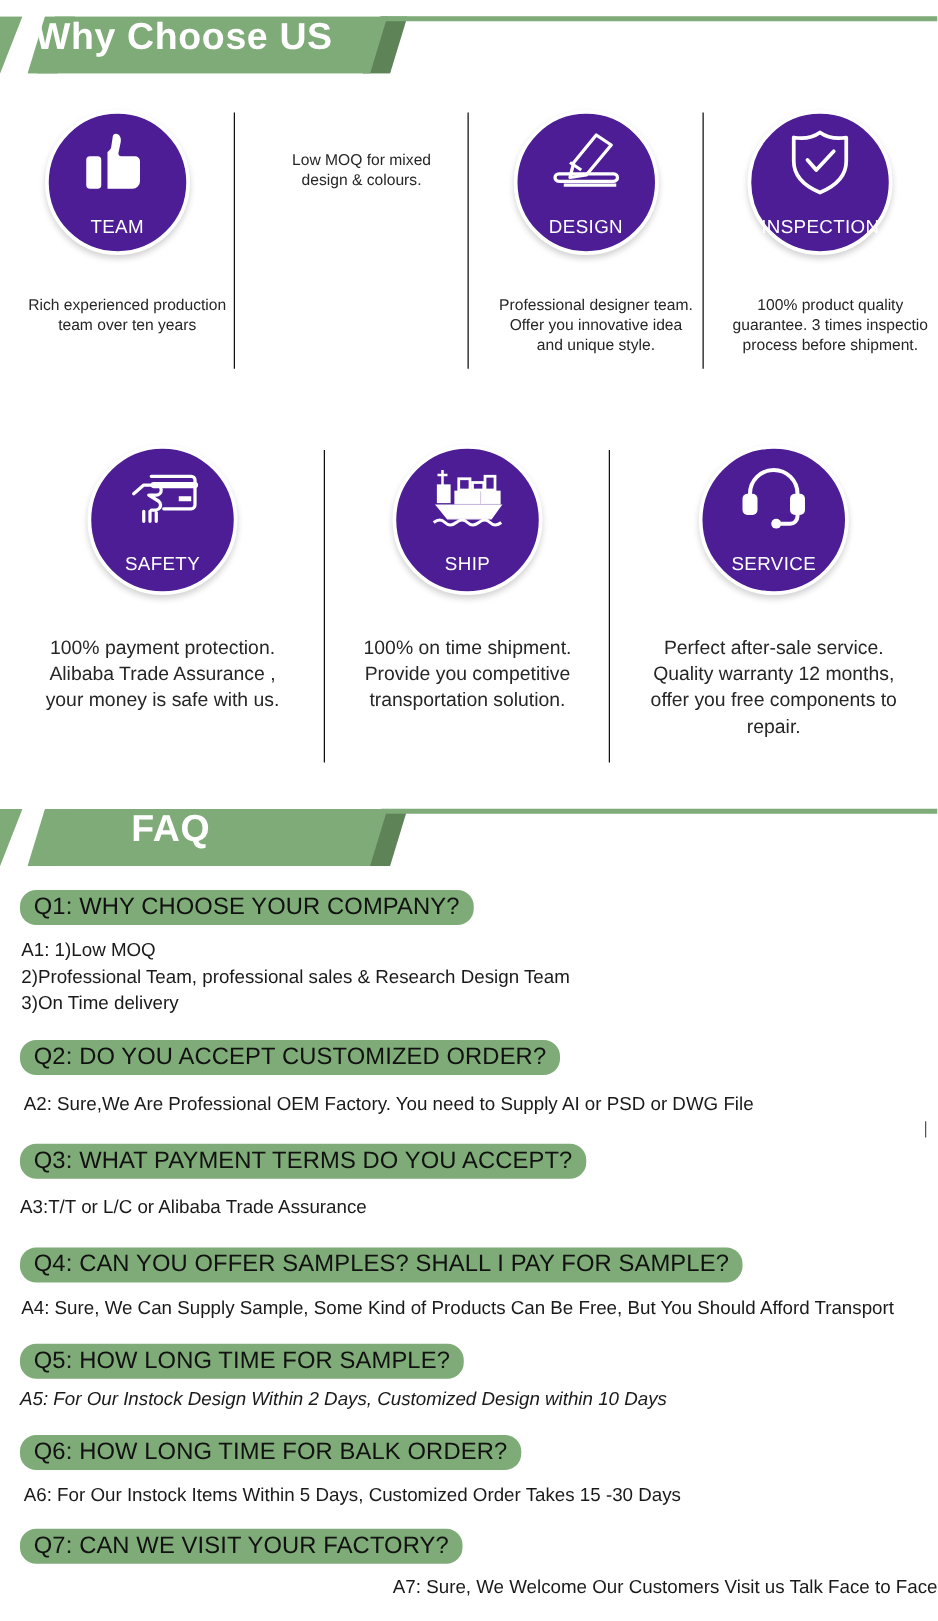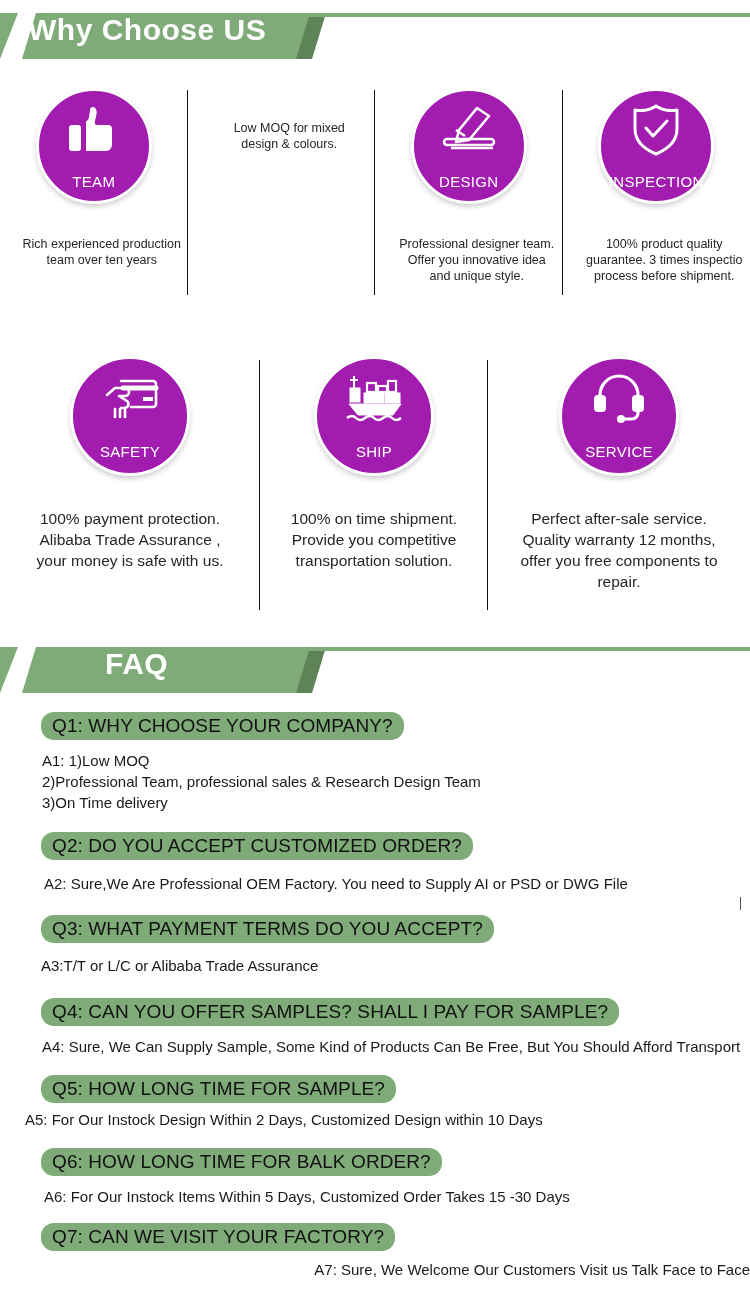--- a/index.html
+++ b/index.html
@@ -60,21 +60,21 @@
   }
   .feature .divider {
     position:absolute; right:0; top:0; width:1px; background:#111;
   }
   #row1 .feature { width:190px; }
   #row1 .feature .divider { top:2px; height:205px; }
   #row2 .feature { }
 
   .circle {
     width:116px; height:116px; border-radius:50%;
-    background:#a21caf; position:relative;
+    background:#4c1d95; position:relative;
     box-shadow: 0 3px 5px rgba(0,0,0,0.18);
     display:flex; flex-direction:column; align-items:center; justify-content:flex-start;
     border: 3px solid #ffffff;
   }
   #row2 .circle { width:120px; height:120px; }
 
   .circle .glyph {
     margin-top:13px; width:60px; height:52px;
     display:flex; align-items:center; justify-content:center;
   }
@@ -99,21 +99,21 @@
   #row2 .f-ship   { width:233px; }
   #row2 .f-service{ width:264px; }
   #row2 .f-safety .divider { top:4px; height:250px; }
   #row2 .f-ship   .divider { top:4px; height:250px; }
   #row2 .f-safety .desc { width:250px; }
   #row2 .f-ship   .desc { width:228px; }
   #row2 .f-service .desc { width:262px; }
 
   
   #faq-list { position:absolute; left:0; top:706px; width:750px; }
-  .faq-item { position:relative;margin-left:25px; }
+  .faq-item { position:relative; }
   .q-wrap { padding-left:16px; }
   .q-pill {
     display:inline-block; background:#7EAB77; color:#111;
     border-radius:13px; padding:2px 11px 3px 11px;
     font-size:19px; font-weight:400; letter-spacing:0.1px;
     font-family:"Liberation Sans", sans-serif; line-height:23px;
     white-space:nowrap;
   }
   .a-text {
     font-size:15px; color:#1a1a1a; line-height:21px;
@@ -296,21 +296,21 @@
       <div class="q-wrap">
         <span class="q-pill">Q4: CAN YOU OFFER SAMPLES? SHALL I PAY FOR SAMPLE?</span>
       </div>
       <div class="a-text" style="margin-top:10px; padding-left:17px;">A4: Sure, We Can Supply Sample, Some Kind of Products Can Be Free, But You Should Afford Transport</div>
     </div>
 
     <div class="faq-item" style="margin-top:18px;">
       <div class="q-wrap">
         <span class="q-pill">Q5: HOW LONG TIME FOR SAMPLE?</span>
       </div>
-      <div class="a-text" style="margin-top:6px; ">A5: For Our Instock Design Within 2 Days, Customized Design within 10  Days</div>
+      <div class="a-text" style="margin-top:6px; padding-left:16px;font-style:italic;">A5: For Our Instock Design Within 2 Days, Customized Design within 10  Days</div>
     </div>
 
     <div class="faq-item" style="margin-top:18px;">
       <div class="q-wrap">
         <span class="q-pill">Q6: HOW LONG TIME FOR BALK ORDER?</span>
       </div>
       <div class="a-text" style="margin-top:10px; padding-left:19px;"> A6: For Our Instock Items Within 5 Days, Customized Order Takes 15 -30 Days</div>
     </div>
 
     <div class="faq-item" style="margin-top:16px;">

